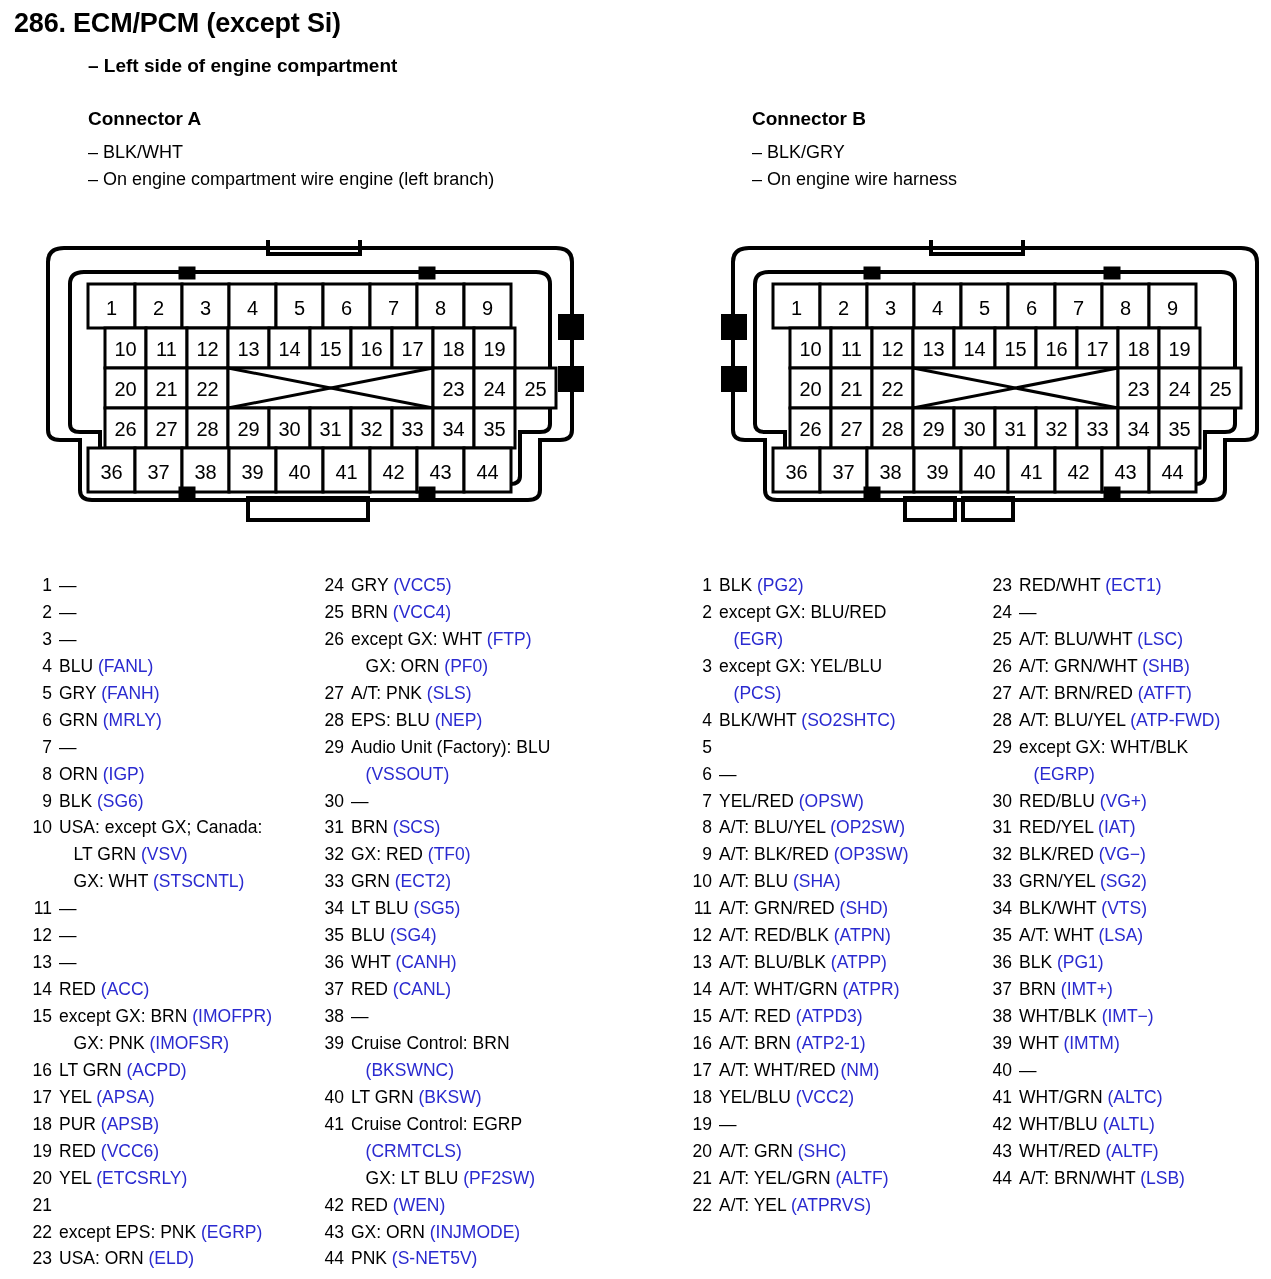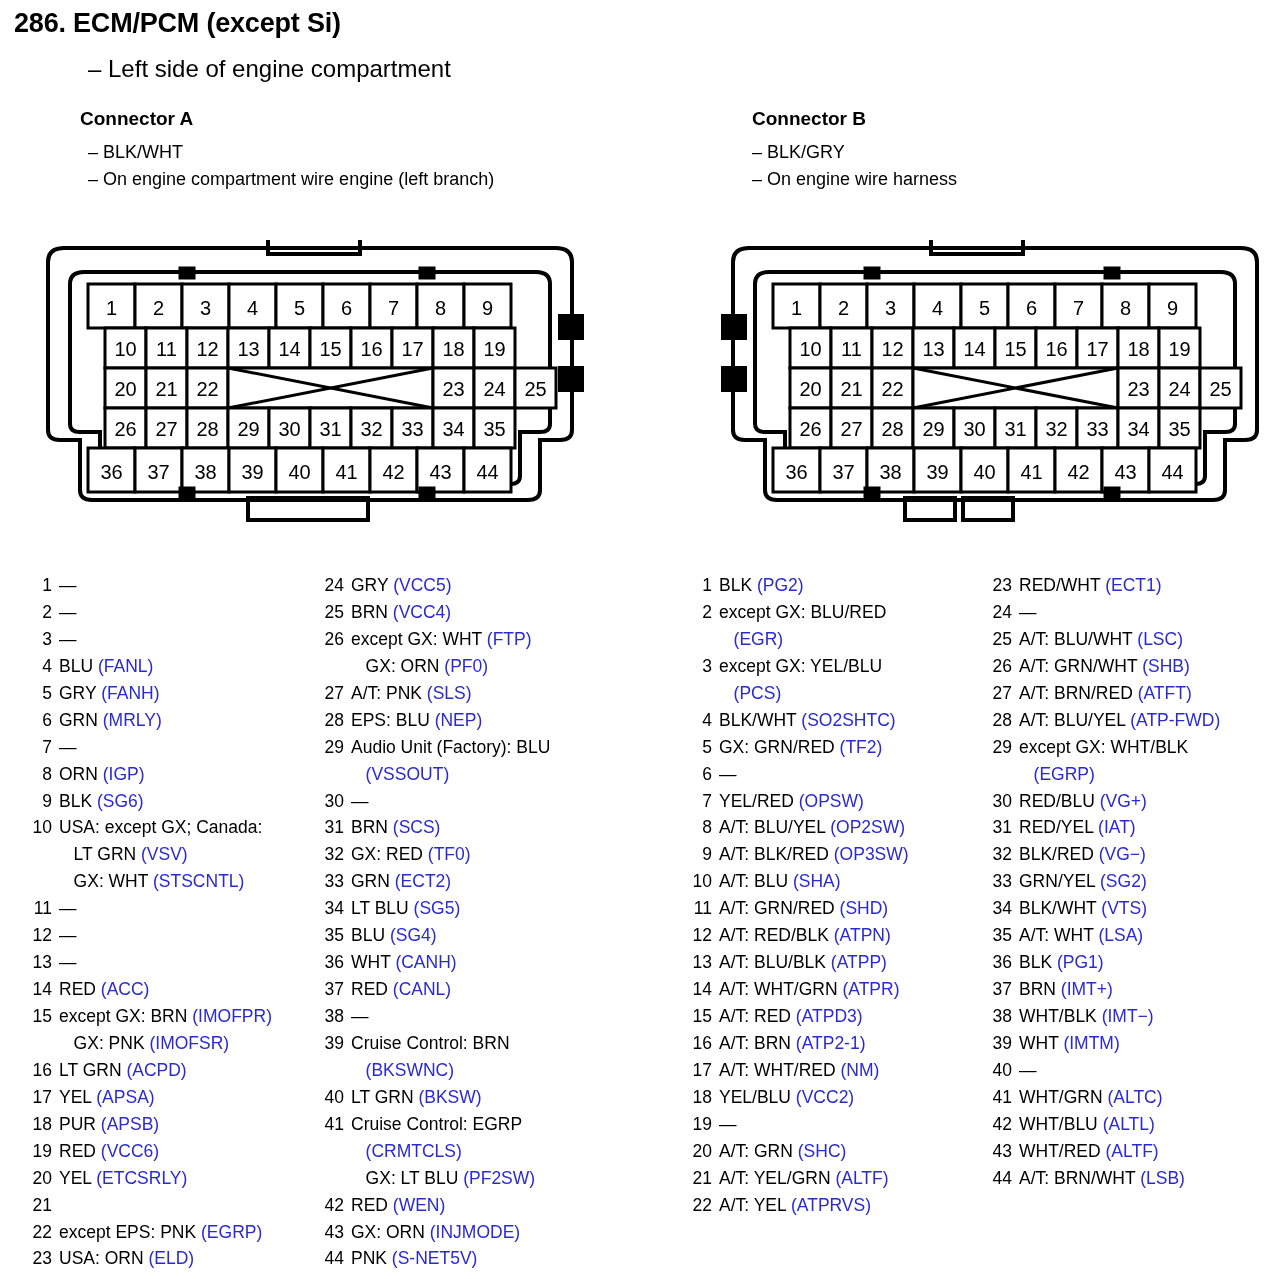--- a/index.html
+++ b/index.html
@@ -26,33 +26,34 @@
     left: 14px;
     top: 8px;
     font-size: 27px;
     font-weight: bold;
     letter-spacing: -0.2px;
   }
   .subtitle {
     position: absolute;
     left: 88px;
     top: 55px;
-    font-size: 24px;
+    font-size: 19px;
+    font-weight: bold;
   }
   
   .conn-head {
     position: absolute;
     font-size: 19px;
     font-weight: bold;
   }
   .conn-line {
     position: absolute;
     font-size: 18px;
   }
-  #connA-head { left: 80px; top: 108px; }
+  #connA-head { left: 88px; top: 108px; }
   #connA-l1   { left: 88px; top: 142px; }
   #connA-l2   { left: 88px; top: 169px; }
   #connB-head { left: 752px; top: 108px; text-align: right; }
   #connB-l1   { left: 752px; top: 142px; }
   #connB-l2   { left: 752px; top: 169px; text-align: center; }
 
   
   .connector {
     position: absolute;
     top: 240px;
@@ -552,21 +553,20 @@
       <div class="pin-row">
         <span class="pin-num w2">3</span>
         <span class="pin-text"><span>except GX: YEL/BLU</span><br><span>&nbsp;&nbsp;&nbsp;</span><span class="code">(PCS)</span></span>
       </div>
       <div class="pin-row">
         <span class="pin-num w2">4</span>
         <span class="pin-text"><span>BLK/WHT </span><span class="code">(SO2SHTC)</span></span>
       </div>
       <div class="pin-row">
         <span class="pin-num w2">5</span>
-        <span class="pin-text"><span>GX: GRN/RED </span><span class="code">(TF2)</span></span>
       </div>
       <div class="pin-row">
         <span class="pin-num w2">6</span>
         <span class="pin-text"><span>—</span></span>
       </div>
       <div class="pin-row">
         <span class="pin-num w2">7</span>
         <span class="pin-text"><span>YEL/RED </span><span class="code">(OPSW)</span></span>
       </div>
       <div class="pin-row">

